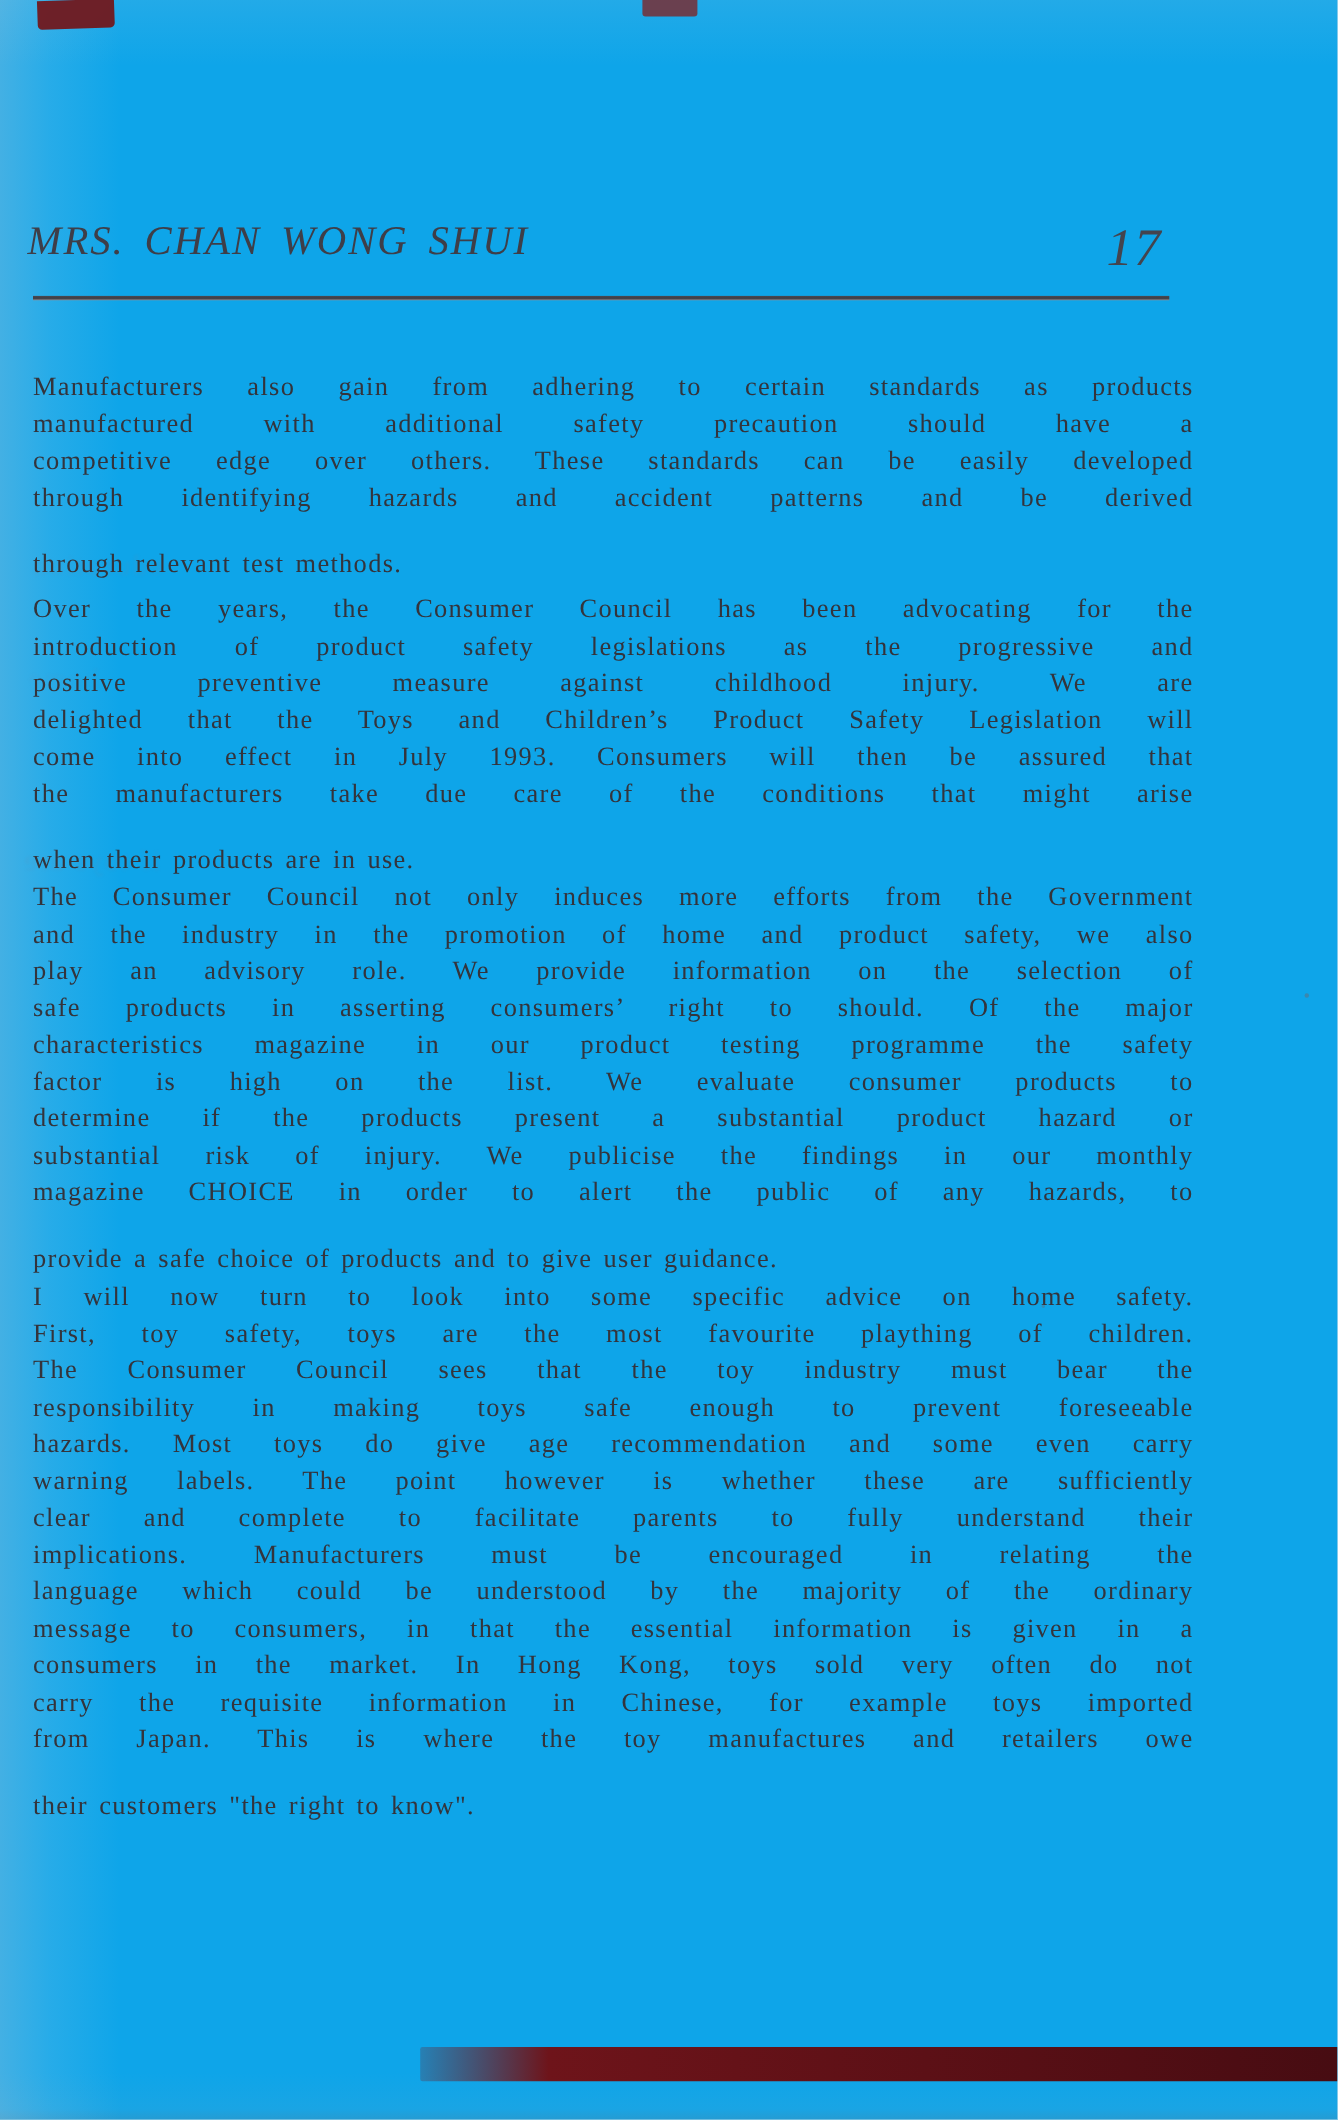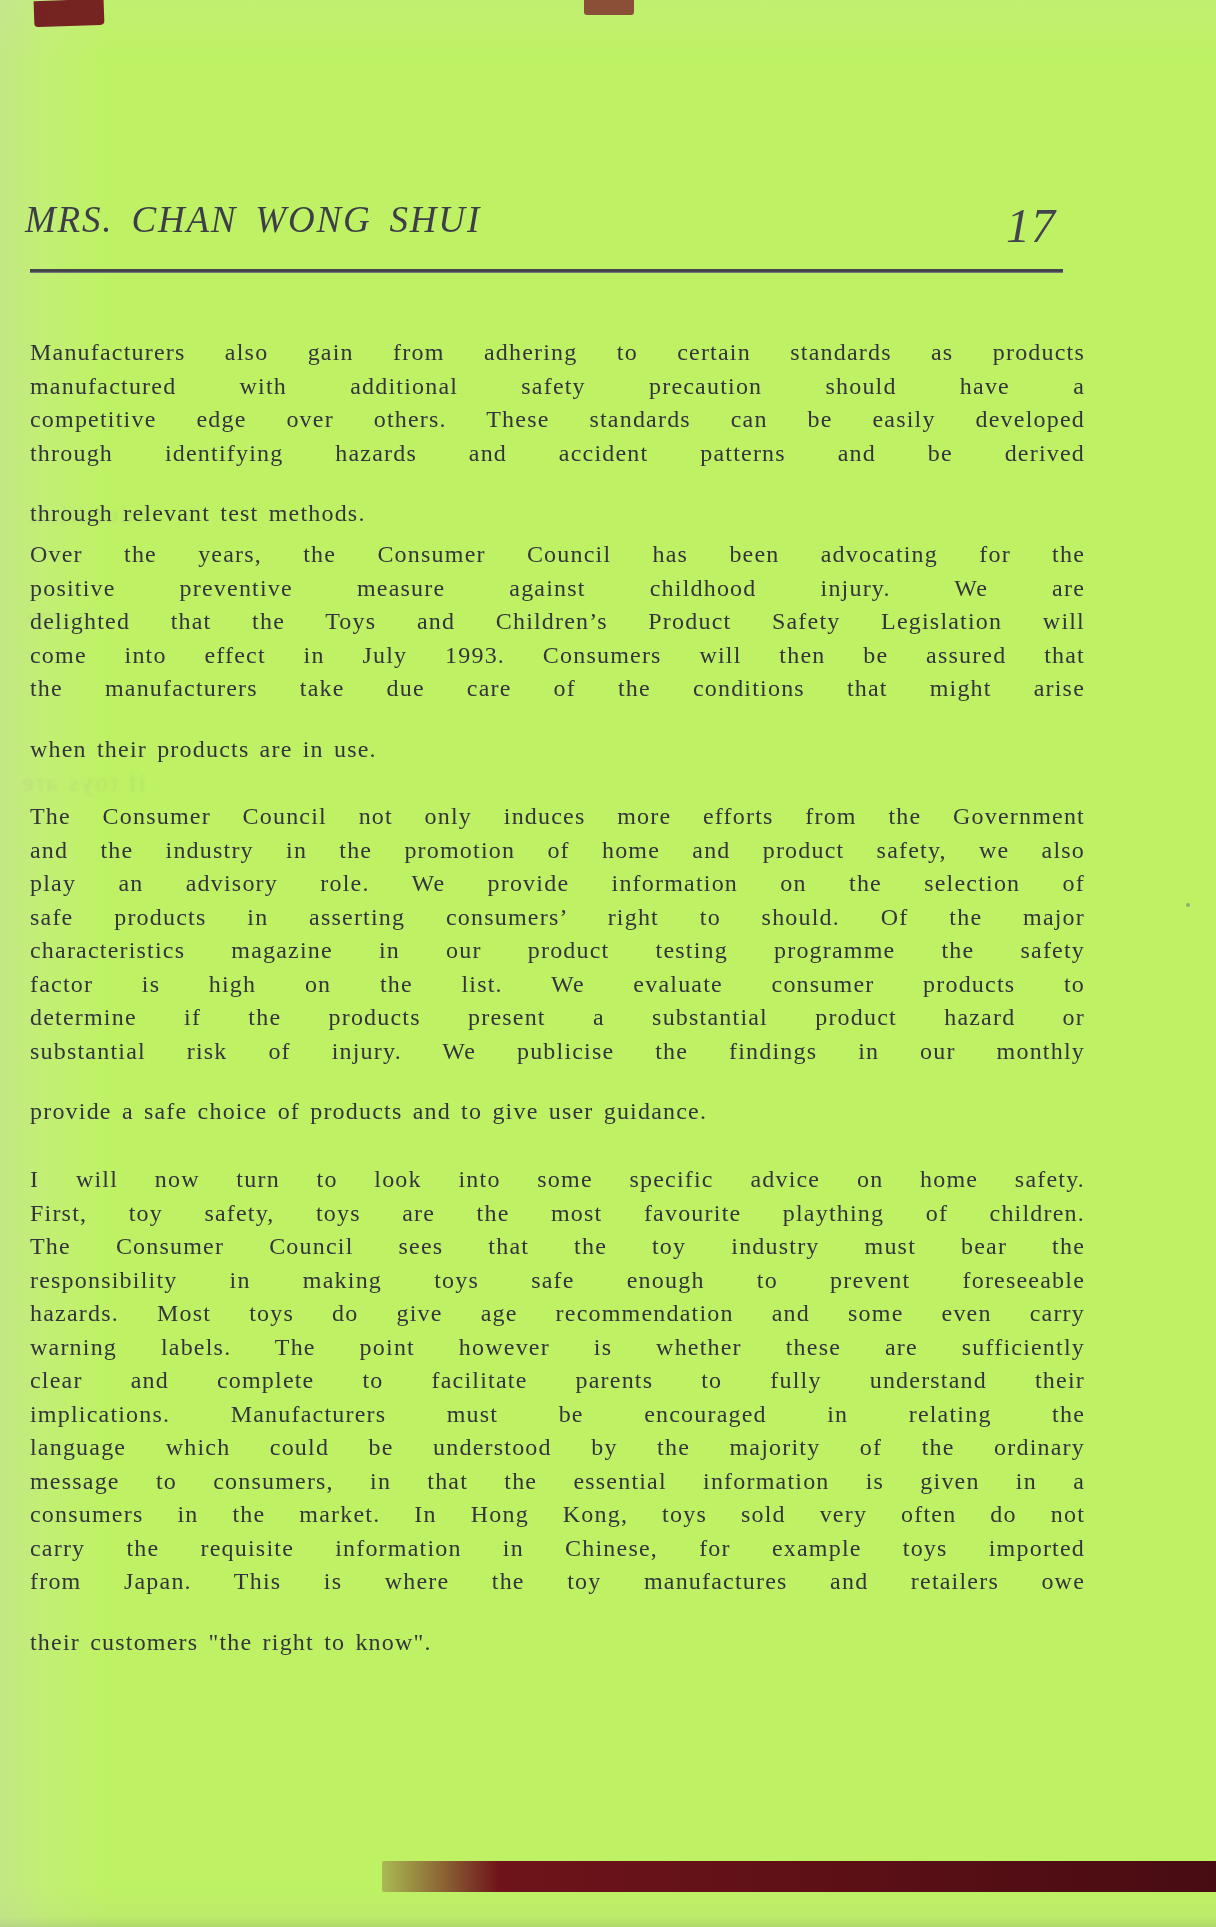--- a/index.html
+++ b/index.html
@@ -1,20 +1,20 @@
 <!DOCTYPE html>
 <html><head>
 <meta charset="utf-8">
 <style>
   html,body{margin:0;padding:0;background:#e9e9ec;}
   #page{
     position:relative;
     width:1216px;height:1927px;
     margin:0 auto;
-    background:#bef264;
+    background:#0ea5e9;
     overflow:hidden;
     font-family:"Liberation Serif","DejaVu Serif",serif;
   }
   
   #page::before{
     content:"";position:absolute;inset:0;pointer-events:none;
     background:
       linear-gradient(90deg, rgba(205,205,215,0.28) 0px, rgba(220,220,228,0.12) 45px, rgba(255,255,255,0) 110px),
       linear-gradient(0deg, rgba(120,120,130,0.22) 0px, rgba(160,160,170,0.08) 10px, rgba(255,255,255,0) 42px),
       linear-gradient(180deg, rgba(215,215,222,0.10) 0px, rgba(255,255,255,0) 60px);
@@ -91,36 +91,38 @@
   <div class="para" id="p1">
     <div class="ln">Manufacturers also gain from adhering to certain standards as products</div>
     <div class="ln">manufactured with additional safety precaution should have a</div>
     <div class="ln">competitive edge over others.  These standards can be easily developed</div>
     <div class="ln">through identifying hazards and accident patterns and be derived</div>
     <div class="ln-last">through relevant test methods.</div>
   </div>
 
   <div class="para" id="p2">
     <div class="ln">Over the years, the Consumer Council has been advocating for the</div>
+    <div class="ln">introduction of product safety legislations as the progressive and</div>
     <div class="ln">positive preventive measure against childhood injury.  We are</div>
     <div class="ln">delighted that the Toys and Children’s Product Safety Legislation will</div>
     <div class="ln">come into effect in July 1993.  Consumers will then be assured that</div>
     <div class="ln">the manufacturers take due care of the conditions that might arise</div>
     <div class="ln-last">when their products are in use.</div>
   </div>
 
   <div class="para" id="p3">
     <div class="ln">The Consumer Council not only induces more efforts from the Government</div>
     <div class="ln">and the industry in the promotion of home and product safety, we also</div>
     <div class="ln">play an advisory role.  We provide information on the selection of</div>
     <div class="ln">safe products in asserting consumers’ right to should.  Of the major</div>
     <div class="ln">characteristics magazine in our product testing programme the safety</div>
     <div class="ln">factor is high on the list.  We evaluate consumer products to</div>
     <div class="ln">determine if the products present a substantial product hazard or</div>
     <div class="ln">substantial risk of injury.  We publicise the findings in our monthly</div>
+    <div class="ln">magazine CHOICE in order to alert the public of any hazards, to</div>
     <div class="ln-last">provide a safe choice of products and to give user guidance.</div>
   </div>
 
   <div class="para" id="p4">
     <div class="ln">I will now turn to look into some specific advice on home safety.</div>
     <div class="ln">First, toy safety, toys are the most favourite plaything of children.</div>
     <div class="ln">The Consumer Council sees that the toy industry must bear the</div>
     <div class="ln">responsibility in making toys safe enough to prevent foreseeable</div>
     <div class="ln">hazards.  Most toys do give age recommendation and some even carry</div>
     <div class="ln">warning labels.  The point however is whether these are sufficiently</div>

